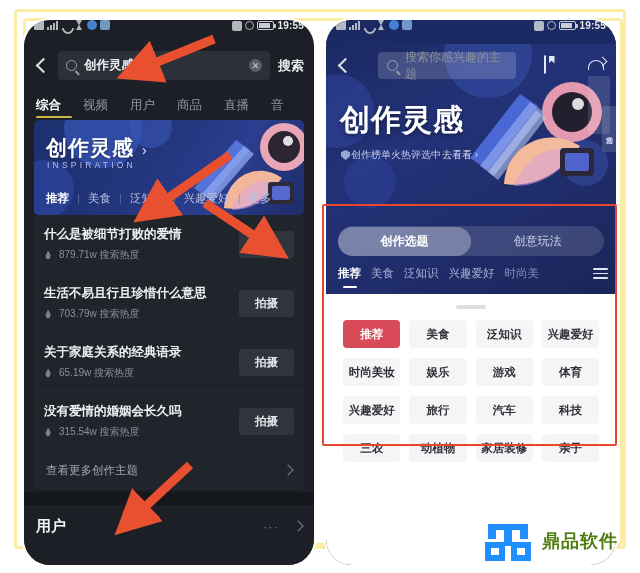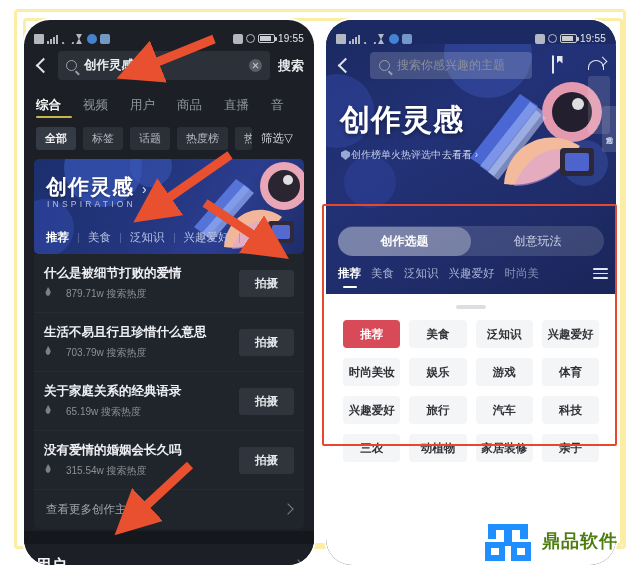--- a/index.html
+++ b/index.html
@@ -34,23 +34,23 @@
     background: #1c2026;
     box-shadow: 0 0 0 2px #ffffff;
   }
   .phone-left  { left: 24px;  top: 20px; }
   .phone-right { left: 326px; top: 20px; }
 
   
   .statusbar {
     position: relative;
     height: 24px;
-    display: flex; align-items: flex-end; justify-content: space-between;
+    display: flex; align-items: flex-start; justify-content: space-between;
     padding: 0 10px;
-    font-size: 10px; color: #e8e8ea;
+    font-size: 10px; color: #e8e8ea; font-weight: bold;
   }
   .sb-left, .sb-right { display: flex; align-items: center; gap: 3px; }
   .sb-ico {
     display: inline-block; width: 10px; height: 10px;
     opacity: .88;
   }
   .ico-box { background: #c9ccd2; border-radius: 1px; }
   .ico-sig {
     width: 11px; height: 9px;
     background:
@@ -184,21 +184,21 @@
   .bdiv { width: 1px; height: 10px; background: #7b87b8; opacity: .55; }
 
   
   .topiclist { margin: 0 10px; background: #20242b; border-radius: 0 0 5px 5px; }
   .topic {
     display: flex; align-items: center; justify-content: space-between;
     padding: 11px 10px 11px 10px; border-bottom: 1px solid #262b33;
   }
   .t-left { display: flex; flex-direction: column; gap: 5px; }
   .t-title { font-size: 12.5px; color: #eef0f3; font-weight: 700; }
-  .t-meta { font-size: 10px; color: #8c9098; display: flex; gap: 14px; }
+  .t-meta { font-size: 10px; color: #8c9098; display: flex; align-items: center; gap: 7px; }
   .flame {
     display:inline-block; width:8px; height:9px;
     background:#8c9098;
     clip-path: polygon(50% 0,72% 28%,66% 20%,84% 56%,72% 88%,50% 100%,28% 88%,18% 58%,34% 30%,30% 40%);
     opacity:.85;
   }
   .shoot-btn {
     background: #2f343d; color: #e6e9ed; font-size: 11.5px; font-weight: 700;
     padding: 6px 16px; border-radius: 3px; border: none; white-space: nowrap;
   }
@@ -230,21 +230,21 @@
     overflow: hidden;
   }
   .rb { position:absolute; border-radius:50%; }
   .rb1{ left:118px; top:-34px; width:88px; height:88px; background:#33499f; opacity:.7; }
   .rb2{ left:-26px; top:30px; width:74px; height:74px; background:#2c3f92; opacity:.75; }
   .rb3{ left:18px; top:112px; width:52px; height:52px; background:#2d4097; opacity:.6; }
   .rb4{ right:8px; top:96px; width:46px; height:46px; background:#3a4fa6; opacity:.5; }
 
   .r-searchrow {
     position: relative; z-index: 4;
-    display: flex; align-items: center; gap: 18px; padding: 8px 10px 0 8px;
+    display: flex; align-items: center; gap: 26px; padding: 8px 10px 0 8px;
   }
   .r-searchbox {
     flex: 1; height: 27px; background: rgba(255,255,255,.17); border-radius: 4px;
     display: flex; align-items: center; padding: 0 9px; gap: 7px;
   }
   .r-ico {
     width: 19px; height: 19px; flex: 0 0 auto; position: relative;
   }
   .bookmark {
     width: 15px; height: 15px; border: 1.6px solid #e3e7f2; border-radius: 2px;
@@ -393,28 +393,20 @@
       <div class="navtabs">
         <div class="navtab active">综合</div>
         <div class="navtab">视频</div>
         <div class="navtab">用户</div>
         <div class="navtab">商品</div>
         <div class="navtab">直播</div>
         <div class="navtab">音</div>
         <div class="navtab-underline"></div>
       </div>
 
-      <div class="chiprow">
-        <div class="chip active">全部</div>
-        <div class="chip">标签</div>
-        <div class="chip">话题</div>
-        <div class="chip">热度榜</div>
-        <div class="chip cut">热</div>
-        <div class="filter-lbl">筛选▽</div>
-      </div>
 
       <div class="banner">
         <span class="b-blob b1"></span>
         <span class="b-blob b2"></span>
         <span class="b-blob b3"></span>
         <svg class="b-art" viewBox="0 0 120 95">
           <circle cx="100" cy="27" r="24" fill="#e8a6b6"></circle>
           <circle cx="100" cy="27" r="16" fill="#2a2530"></circle>
           <circle cx="104" cy="21" r="5" fill="#ffffff" opacity=".85"></circle>
           <path d="M10 68 L52 20 L66 30 L24 78 Z" fill="#5b7ae0" opacity=".9"></path>

